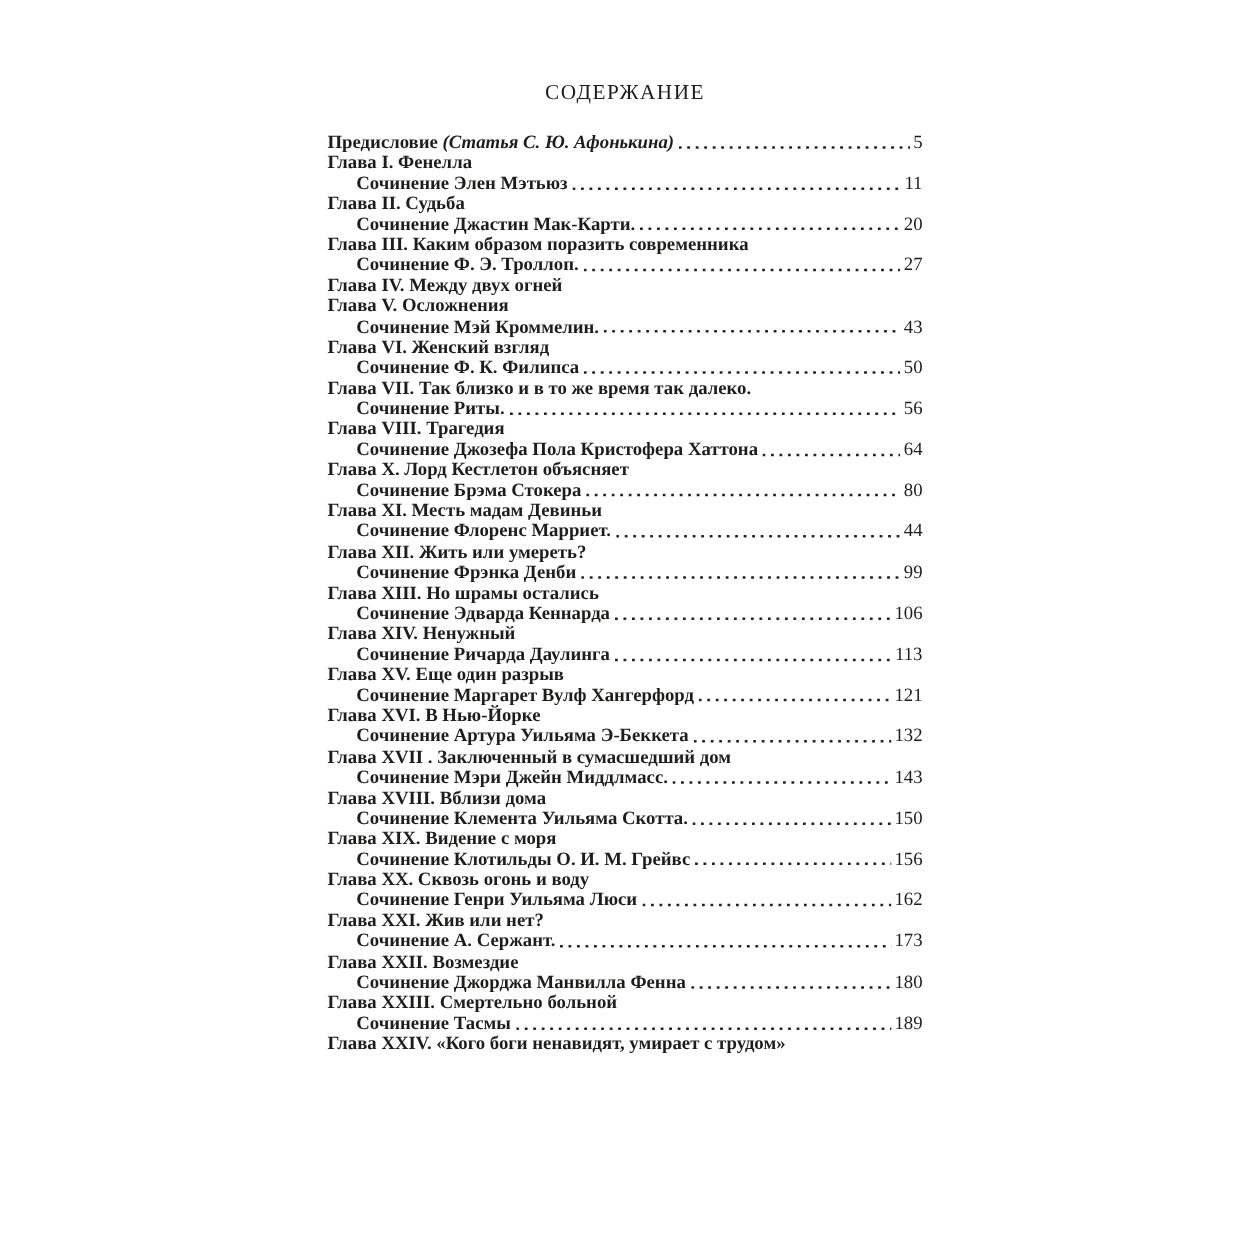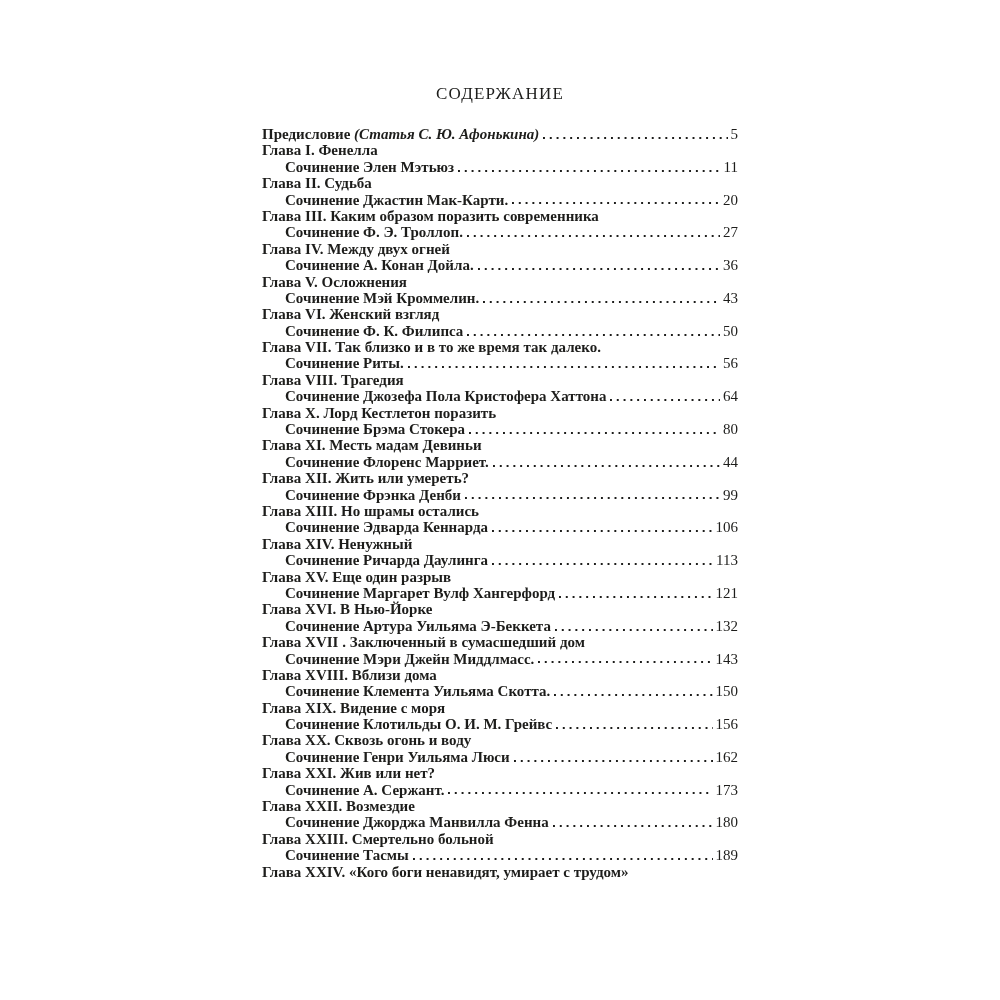--- a/index.html
+++ b/index.html
@@ -16,21 +16,20 @@
     height: 1000px;
     font-family: "Liberation Serif", "DejaVu Serif", serif;
     color: #1d1d1b;
     background: #ffffff;
   }
   .content {
     position: absolute;
     left: 262px;
     top: 63px;
     width: 476px;
-    margin-top: 20px;
   }
   .title {
     margin: 0 0 21px 0;
     font-size: 17px;
     font-weight: normal;
     letter-spacing: 1.2px;
     text-align: center;
     line-height: 22px;
   }
   .list { width: 100%; }
@@ -93,25 +92,20 @@
   </div>
         <div class="row indent">
     <span class="txt">Сочинение Ф. Э. Троллоп.</span>
     <span class="leader"></span>
     <span class="pnum">27</span>
   </div>
         <div class="row">
     <span class="txt">Глава IV. Между двух огней</span>
 
   </div>
-        <div class="row indent">
-    <span class="txt">Сочинение А. Конан Дойла.</span>
-    <span class="leader"></span>
-    <span class="pnum">36</span>
-  </div>
         <div class="row">
     <span class="txt">Глава V. Осложнения</span>
 
   </div>
         <div class="row indent">
     <span class="txt">Сочинение Мэй Кроммелин.</span>
     <span class="leader"></span>
     <span class="pnum">43</span>
   </div>
         <div class="row">
@@ -135,21 +129,21 @@
         <div class="row">
     <span class="txt">Глава VIII. Трагедия</span>
 
   </div>
         <div class="row indent">
     <span class="txt">Сочинение Джозефа Пола Кристофера Хаттона</span>
     <span class="leader"></span>
     <span class="pnum">64</span>
   </div>
         <div class="row">
-    <span class="txt">Глава X. Лорд Кестлетон поразить</span>
+    <span class="txt">Глава X. Лорд Кестлетон объясняет</span>
 
   </div>
         <div class="row indent">
     <span class="txt">Сочинение Брэма Стокера</span>
     <span class="leader"></span>
     <span class="pnum">80</span>
   </div>
         <div class="row">
     <span class="txt">Глава XI. Месть мадам Девиньи</span>
 

